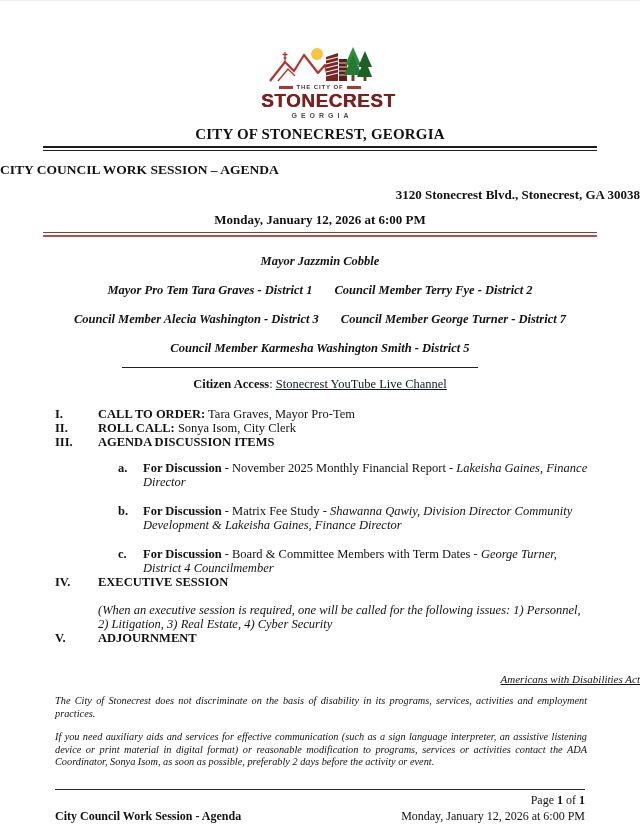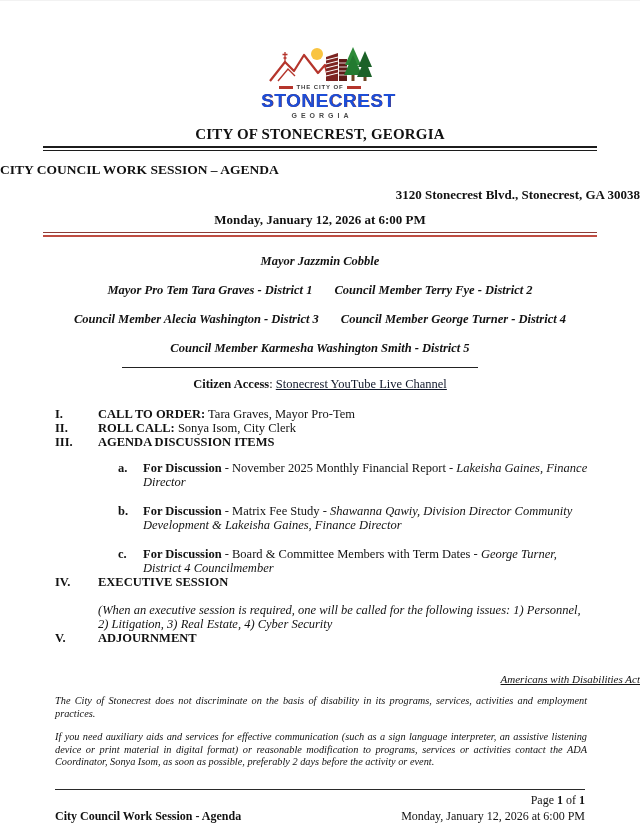--- a/index.html
+++ b/index.html
@@ -7,21 +7,21 @@
     position:relative;width:640px;height:829px;margin:0 auto;background:#ffffff;
     font-family:"Liberation Serif","DejaVu Serif",serif;color:#121212;overflow:hidden;
     border-top:1px solid #f2f2f2;border-bottom:1px solid #f0f0f0;
   }
   
   .logo{width:118px;margin:44px auto 0;text-align:center;}
   .logo svg{display:block;margin:0 auto;}
   .logo-cityof{display:flex;align-items:center;justify-content:center;gap:3px;margin-top:1px;}
   .cityof-bar{height:3px;width:14px;background:#b5352c;}
   .cityof-text{font-family:"Liberation Sans",sans-serif;font-weight:bold;font-size:6px;letter-spacing:0.9px;color:#3b3b3b;white-space:nowrap;}
-  .logo-name{font-family:"Liberation Sans",sans-serif;font-weight:bold;font-size:19px;line-height:1;color:#1d4ed8;letter-spacing:0.5px;margin-top:1px;text-shadow:0.4px 0.4px 0 #7a241f;}
+  .logo-name{font-family:"Liberation Sans",sans-serif;font-weight:bold;font-size:19px;line-height:1;color:#7f1d1d;letter-spacing:0.5px;margin-top:1px;text-shadow:0.4px 0.4px 0 #7a241f;}
   .logo-state{font-family:"Liberation Sans",sans-serif;font-weight:bold;font-size:7px;letter-spacing:4px;padding-left:4px;color:#4a4a4a;margin-top:2px;}
   
   .doc-title{margin-top:7px;text-align:center;font-weight:bold;font-size:15px;letter-spacing:0.2px;}
   .rule-black{margin:3px 43px 0 43px;height:2px;border-top:2px solid #1c1c1c;border-bottom:1px solid #1c1c1c;}
   .doc-sub{margin-top:11px;text-align:left;font-weight:bold;font-size:13.5px;}
   .doc-addr{margin-top:9px;text-align:right;font-weight:bold;font-size:13px;}
   .doc-date{margin-top:9px;text-align:center;font-weight:bold;font-size:13px;}
   .rule-red{margin:4px 43px 0 43px;height:2px;border-top:1px solid #8e3b36;border-bottom:2px solid #bf4d42;}
   
   .officials{font-weight:bold;font-style:italic;font-size:12.5px;text-align:left;}
@@ -114,21 +114,21 @@
   <div class="officials">
     <div class="off-row first">
         <span>Mayor Jazzmin Cobble</span>
       </div>
     <div class="off-row">
       <span>Mayor Pro Tem Tara Graves - District 1</span>
       <span>Council Member Terry Fye - District 2</span>
     </div>
     <div class="off-row">
       <span>Council Member Alecia Washington - District 3</span>
-      <span>Council Member George Turner - District 4</span>
+      <span>Council Member George Turner - District 7</span>
     </div>
     <div class="off-row">
         <span>Council Member Karmesha Washington Smith - District 5</span>
       </div>
   </div>
   <div class="sep-line"></div>
 
   <div class="citizen">
     <span class="lbl">Citizen Access</span><span>: </span><a href="#">Stonecrest YouTube Live Channel</a>
   </div>

